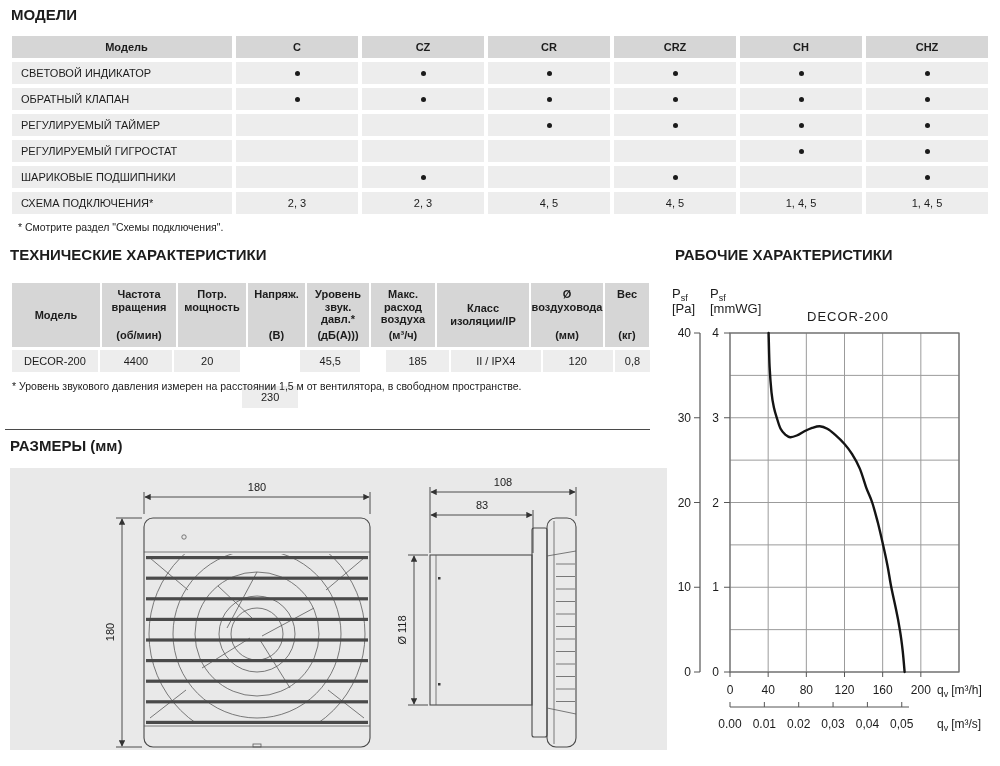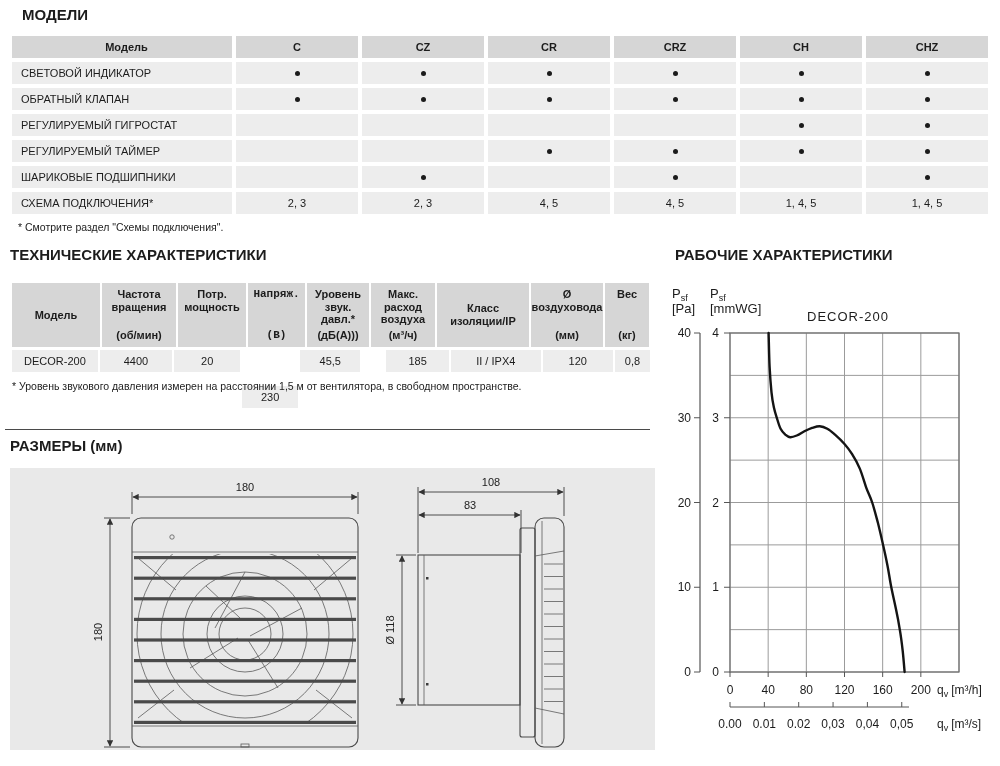--- a/index.html
+++ b/index.html
@@ -22,21 +22,21 @@
   .trow{display:flex;gap:2px;}
   .tcell{background:#ededed;font-size:11px;display:flex;flex-direction:column;align-items:center;
          justify-content:center;text-align:center;line-height:1.15;}
   .thead .tcell{background:#d6d6d6;font-weight:bold;height:64px;justify-content:space-between;
                 padding:5px 1px;box-sizing:border-box;}
   .thead .tcell.nounit{justify-content:center;}
   .tbody .tcell{height:22px;}
 
   .divider{position:absolute;left:5px;top:429px;width:645px;border-top:1.6px solid #4a4a4a;}
 
-  .dims-panel{position:absolute;left:10px;top:468px;width:645px;height:282px;background:#e9e9e9;}
+  .dims-panel{position:absolute;left:10px;top:468px;width:645px;height:282px;background:#e9e9e9;padding-left:12px;}
 
   .chart-wrap{position:absolute;left:660px;top:266px;width:340px;height:500px;}
 
   svg text{fill:#1c1c1c;font-family:"Liberation Sans",sans-serif;}
   .grid{stroke:#9b9b9b;stroke-width:1;}
   .plotborder{stroke:#6e6e6e;stroke-width:1.2;fill:none;}
   .axis{stroke:#555;stroke-width:1.2;fill:none;}
   .tick{stroke:#555;stroke-width:1;}
   .ticklab{font-size:12px;}
   .axh{font-size:13px;}
@@ -46,21 +46,21 @@
   .ln{stroke:#4a4a4a;stroke-width:1.1;fill:none;}
   .lnt{stroke:#5a5a5a;stroke-width:0.8;fill:none;}
   .dim{stroke:#3a3a3a;stroke-width:0.9;fill:none;}
   .dimtxt{font-size:11px;}
 </style>
 </head>
 <body>
 
 <div class="page">
 
-  <div class="h1" style="left:22px;top:6px;">МОДЕЛИ</div>
+  <div class="h1" style="left:11px;top:6px;">МОДЕЛИ</div>
 
   <div class="mtable">
       <div class="mrow mhead">
         <div class="mcell mlabel" style="justify-content: center;">Модель</div>
         <div class="mcell">C</div>
         <div class="mcell">CZ</div>
         <div class="mcell">CR</div>
         <div class="mcell">CRZ</div>
         <div class="mcell">CH</div>
         <div class="mcell">CHZ</div>
@@ -101,42 +101,42 @@
           <span class="dot"></span>
         </div>
         <div class="mcell">
           <span class="dot"></span>
         </div>
         <div class="mcell">
           <span class="dot"></span>
         </div>
       </div>
       <div class="mrow">
+        <div class="mcell mlabel">РЕГУЛИРУЕМЫЙ ТАЙМЕР</div>
+        <div class="mcell"></div>
+        <div class="mcell"></div>
+        <div class="mcell">
+          <span class="dot"></span>
+        </div>
+        <div class="mcell">
+          <span class="dot"></span>
+        </div>
+        <div class="mcell">
+          <span class="dot"></span>
+        </div>
+        <div class="mcell">
+          <span class="dot"></span>
+        </div>
+      </div>
+      <div class="mrow">
         <div class="mcell mlabel">РЕГУЛИРУЕМЫЙ ГИГРОСТАТ</div>
         <div class="mcell"></div>
         <div class="mcell"></div>
         <div class="mcell"></div>
         <div class="mcell"></div>
-        <div class="mcell">
-          <span class="dot"></span>
-        </div>
-        <div class="mcell">
-          <span class="dot"></span>
-        </div>
-      </div>
-      <div class="mrow">
-        <div class="mcell mlabel">РЕГУЛИРУЕМЫЙ ТАЙМЕР</div>
-        <div class="mcell"></div>
-        <div class="mcell"></div>
-        <div class="mcell">
-          <span class="dot"></span>
-        </div>
-        <div class="mcell">
-          <span class="dot"></span>
-        </div>
         <div class="mcell">
           <span class="dot"></span>
         </div>
         <div class="mcell">
           <span class="dot"></span>
         </div>
       </div>
       <div class="mrow">
         <div class="mcell mlabel">ШАРИКОВЫЕ ПОДШИПНИКИ</div>
         <div class="mcell"></div>
@@ -174,21 +174,21 @@
           <div>Модель</div>
         </div>
         <div class="tcell" style="width: 74px;">
           <div>Частота вращения</div>
           <div>(об/мин)</div>
         </div>
         <div class="tcell" style="width: 68px; gap: 46px;">
           <div>Потр. мощность</div>
           <div>(Вт)</div>
         </div>
-        <div class="tcell" style="width: 57px; font-family: Liberation Mono, monospace;">
+        <div class="tcell" style="width: 57px;">
           <div>Напряж.</div>
           <div>(В)</div>
         </div>
         <div class="tcell" style="width: 62px;">
           <div>Уровень звук. давл.*</div>
           <div>(дБ(А)))</div>
         </div>
         <div class="tcell" style="width: 64px;">
           <div>Макс. расход воздуха</div>
           <div>(м³/ч)</div>

